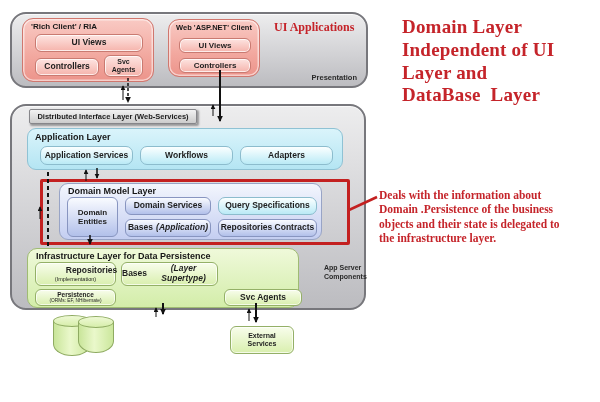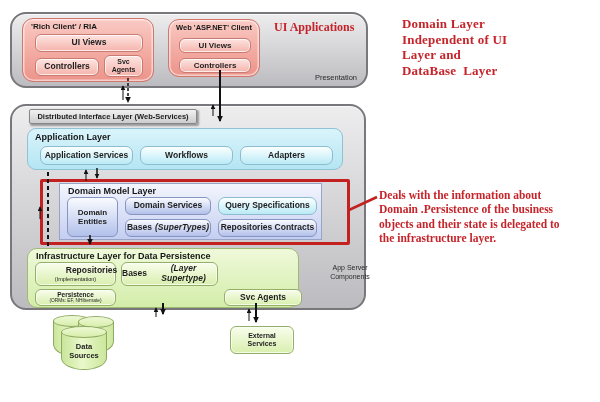--- a/index.html
+++ b/index.html
@@ -20,39 +20,39 @@
             border:1.5px solid #d0776e;border-radius:11px;
             box-shadow:inset 0 0 0 1.5px rgba(255,255,255,.55);}
   .pink-box{background:linear-gradient(180deg,#fde4e1 0%,#f5b4ac 100%);
             border:1px solid #c97a71;border-radius:6px;
             box-shadow:inset 0 0 0 1px rgba(255,255,255,.75);}
   .cyan-ctn{background:linear-gradient(180deg,#daf4fb 0%,#b4e5f3 100%);
             border:1px solid #8fc2d4;border-radius:9px;}
   .cyan-box{background:linear-gradient(180deg,#fbffff 0%,#baeaf6 100%);
             border:1px solid #8cbccd;border-radius:7px;}
   .peri-ctn{background:linear-gradient(180deg,#f3f6fd 0%,#c4cef1 100%);
-            border:1px solid #98a4c6;border-radius:0;text-decoration:underline;}
+            border:1px solid #98a4c6;border-radius:9px;text-decoration:underline;}
   .peri-box{background:linear-gradient(180deg,#f9fbff 0%,#b2c0ea 100%);
             border:1px solid #8895c0;border-radius:6px;}
   .green-ctn{background:linear-gradient(180deg,#eff9da 0%,#d3eda9 100%);
              border:1px solid #9fbb73;border-radius:10px;}
   .green-box{background:linear-gradient(180deg,#f8fdec 0%,#d9efae 100%);
              border:1px solid #94b067;border-radius:6px;
              box-shadow:inset 0 0 0 1px rgba(255,255,255,.7);}
 
   .bx{display:flex;align-items:center;justify-content:center;text-align:center;
       font-size:8.5px;font-weight:600;color:#1e1e1e;line-height:1.15;}
   .hdr{font-size:9px;font-weight:bold;color:#161616;}
   .hdr-sm{font-size:8px;font-weight:bold;color:#161616;}
   .sub{font-size:5.5px;font-weight:normal;display:block;}
   .it{font-style:italic;margin-left:3px;font-weight:600;}
-  .corner-lbl{font-size:7.5px;font-weight:normal;color:#2a2a2a;line-height:1.3;text-align:center;}
+  .corner-lbl{font-size:7.5px;font-weight:bold;color:#2a2a2a;line-height:1.3;}
 
   .red-serif{font-family:"Liberation Serif",serif;font-weight:bold;color:#c5242a;}
-  .headline{font-size:13px;line-height:1.2;letter-spacing:.2px;}
+  .headline{font-size:19px;line-height:1.2;letter-spacing:.2px;}
   .callout-txt{font-size:11.5px;line-height:1.24;}
   .diagram-title{font-size:21.5px;letter-spacing:.3px;}
   .ui-apps{font-size:12px;}
 
   .red-rect{border:3px solid #c32020;border-radius:2px;background:transparent;z-index:4;pointer-events:none;}
 
   
   .cyl .body{position:absolute;left:0;top:6px;right:0;bottom:0;
              background:linear-gradient(90deg,#c9e59a 0%,#eaf8cb 45%,#cbe79c 100%);
              border:1px solid #8fab62;border-top:none;
@@ -98,21 +98,21 @@
     </div>
 
     <div class="abs peri-ctn" style="left:47px;top:77px;width:263px;height:57px;">
       <div class="abs hdr" style="left:8px;top:2px;">Domain Model Layer</div>
       <div class="abs peri-box bx pre" style="left:7px;top:13px;width:51px;height:40px;font-size:8px;">Domain
 Entities</div>
       <div class="abs peri-box bx" style="left:65px;top:13px;width:86px;height:18px;">Domain Services</div>
       <div class="abs cyan-box bx" style="left:158px;top:13px;width:99px;height:18px;">Query Specifications</div>
       <div class="abs peri-box bx" style="left:65px;top:35px;width:86px;height:18px;">
         <span>Bases</span>
-          <span class="it">(SuperTypes)</span>
+          <span class="it">(Application)</span>
       </div>
       <div class="abs peri-box bx" style="left:158px;top:35px;width:99px;height:18px;">Repositories Contracts</div>
     </div>
 
     <div class="abs red-rect" style="left:28px;top:73px;width:310px;height:66px;"></div>
 
     <div class="abs green-ctn" style="left:15px;top:142px;width:272px;height:60px;">
       <div class="abs hdr" style="left:8px;top:2px;">Infrastructure Layer for Data Persistence</div>
       <div class="abs green-box bx" style="left:7px;top:13px;width:81px;height:24px;flex-direction:column;">
         <span style="font-weight:bold;padding-left:32px;">Repositories</span>
@@ -133,26 +133,20 @@
 Components</div>
   </div>
 
   <div class="abs cyl" style="left:53px;top:315px;width:38px;height:41px;z-index:1;">
     <div class="body"></div>
     <div class="cap"></div>
   </div>
   <div class="abs cyl" style="left:78px;top:316px;width:36px;height:37px;z-index:1;">
     <div class="body"></div>
     <div class="cap"></div>
-  </div>
-  <div class="abs cyl" style="left:61px;top:326px;width:46px;height:44px;z-index:2;">
-    <div class="body"></div>
-    <div class="cap"></div>
-    <div class="lbl pre">Data
-Sources</div>
   </div>
 
   <div class="abs green-box bx pre" style="left:230px;top:326px;width:64px;height:28px;font-size:7px;font-weight:bold;">External
 Services</div>
 
   <div class="abs red-serif headline pre" style="left:402px;top:16px;width:196px;">Domain Layer
 Independent of UI
 Layer and
 DataBase  Layer</div>
   <div class="abs red-serif callout-txt pre" style="left:379px;top:188px;width:220px;">Deals with the information about

